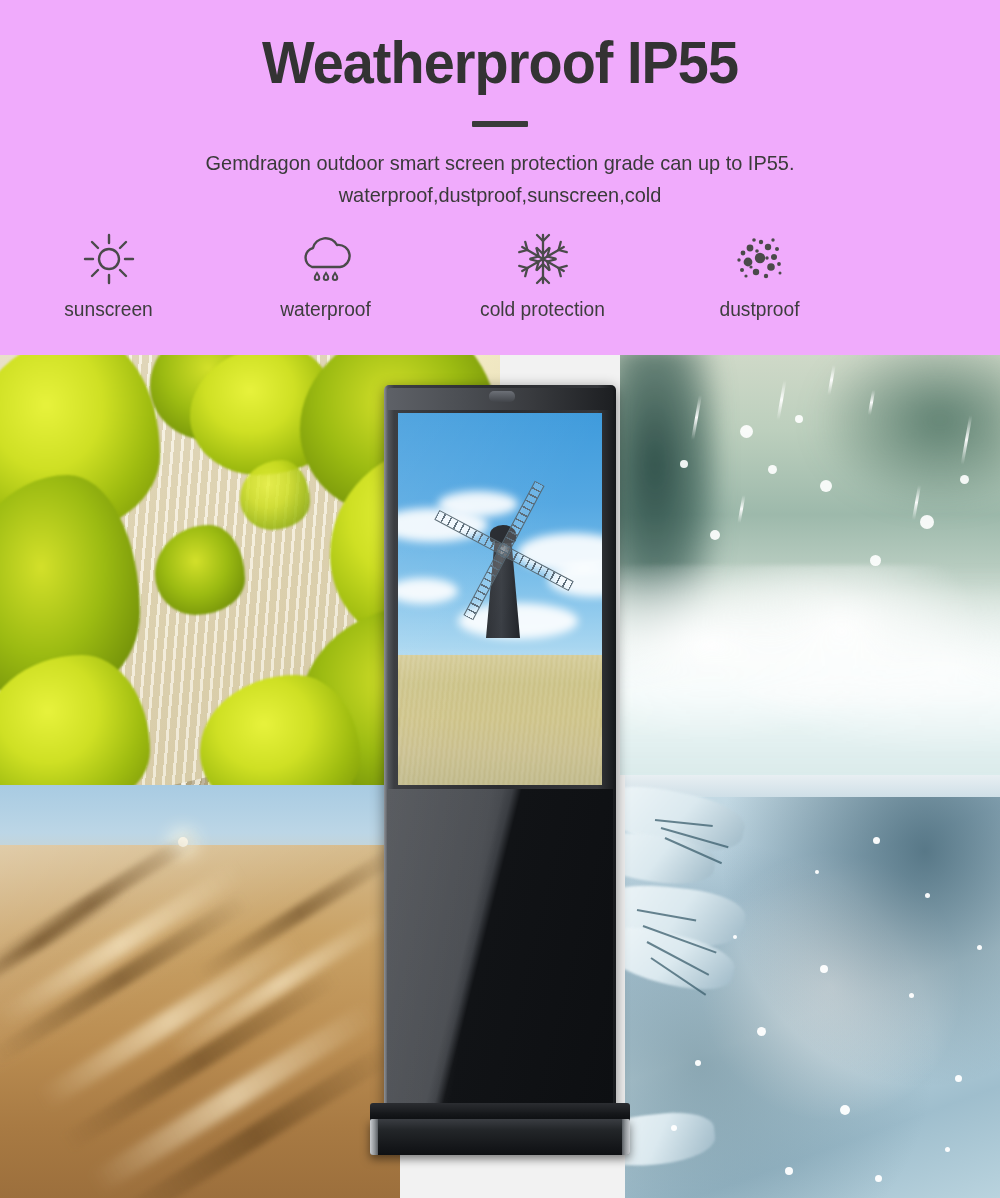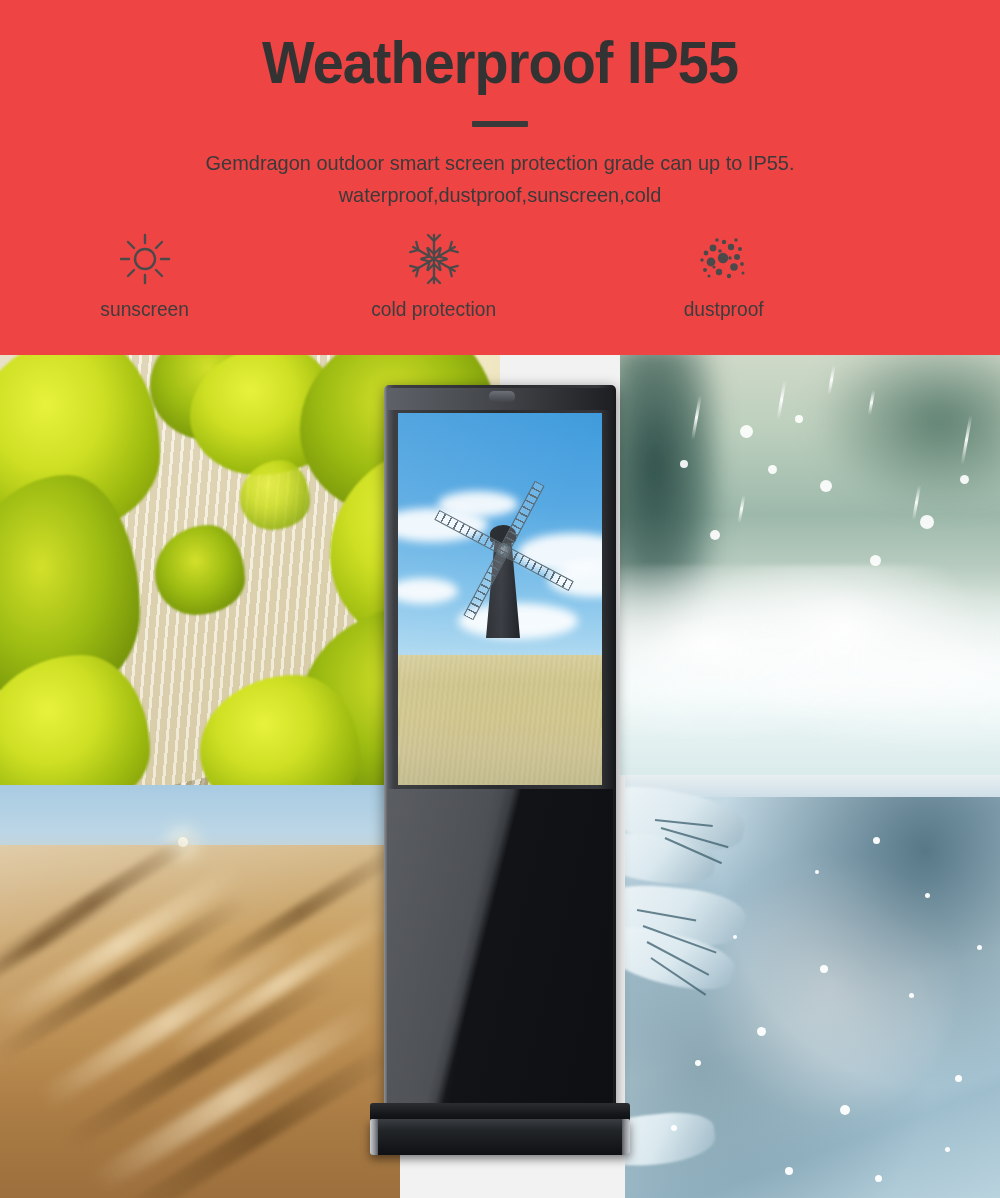--- a/index.html
+++ b/index.html
@@ -7,21 +7,21 @@
   body {
     font-family:"Liberation Sans", sans-serif;
     background:#f2f2f2;
     overflow:hidden;
     position:relative;
   }
 
   
   .header {
     position:absolute; left:0; top:0; width:1000px; height:355px;
-    background:#ef4444;
+    background:#f0abfc;
     text-align:center;
   }
   .title {
     margin-top:28px;
     font-size:60px;
     font-weight:bold;
     color:#333333;
     letter-spacing:-1px;
     font-family:"Liberation Sans", sans-serif;
     transform:scaleX(0.93);
@@ -307,20 +307,31 @@
           <line x1="11" y1="11" x2="17" y2="17"></line>
           <line x1="39" y1="39" x2="45" y2="45"></line>
           <line x1="45" y1="11" x2="39" y2="17"></line>
           <line x1="17" y1="39" x2="11" y2="45"></line>
         </g>
       </svg>
     </div>
     <div class="flabel">sunscreen</div>
   </div>
 
+  <div class="feature">
+    <div class="glyph">
+      <svg width="60" height="56" viewBox="0 0 60 56">
+        <path d="M16 36 a10 10 0 0 1 1 -19 a13 13 0 0 1 24 -3 a9 9 0 0 1 3 22 z" fill="none" stroke="#4a4a4a" stroke-width="2.4" stroke-linejoin="round"></path>
+        <path d="M21 42 c-3 4 -3 7 0 7 c3 0 3 -3 0 -7 z" fill="none" stroke="#4a4a4a" stroke-width="2"></path>
+        <path d="M30 42 c-3 4 -3 7 0 7 c3 0 3 -3 0 -7 z" fill="none" stroke="#4a4a4a" stroke-width="2"></path>
+        <path d="M39 42 c-3 4 -3 7 0 7 c3 0 3 -3 0 -7 z" fill="none" stroke="#4a4a4a" stroke-width="2"></path>
+      </svg>
+    </div>
+    <div class="flabel">waterproof</div>
+  </div>
 
   <div class="feature">
     <div class="glyph">
       <svg width="58" height="58" viewBox="0 0 58 58">
         <g stroke="#4a4a4a" stroke-width="2.3" stroke-linecap="round" fill="none">
           <g>
             <line x1="29" y1="5" x2="29" y2="53"></line>
             <line x1="29" y1="11" x2="23" y2="5"></line>
               <line x1="29" y1="11" x2="35" y2="5"></line>
             <line x1="29" y1="24" x2="23" y2="18"></line>

